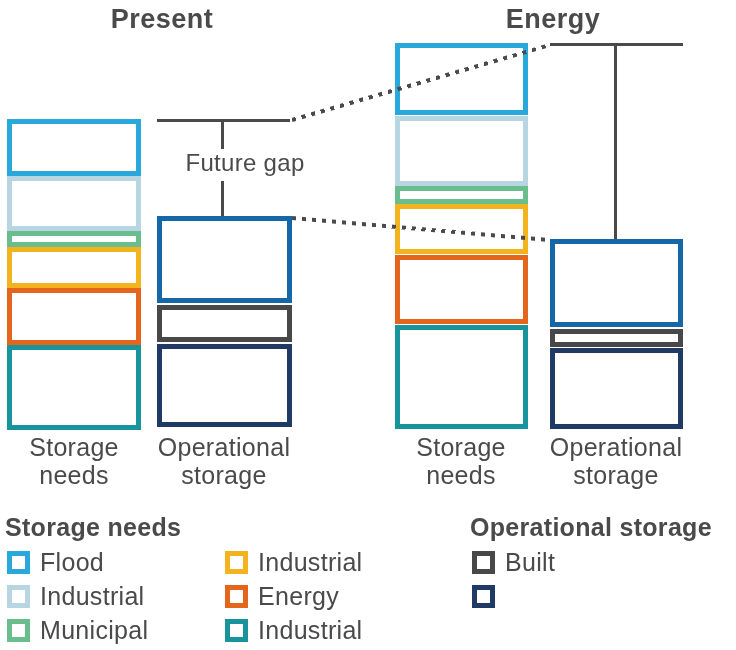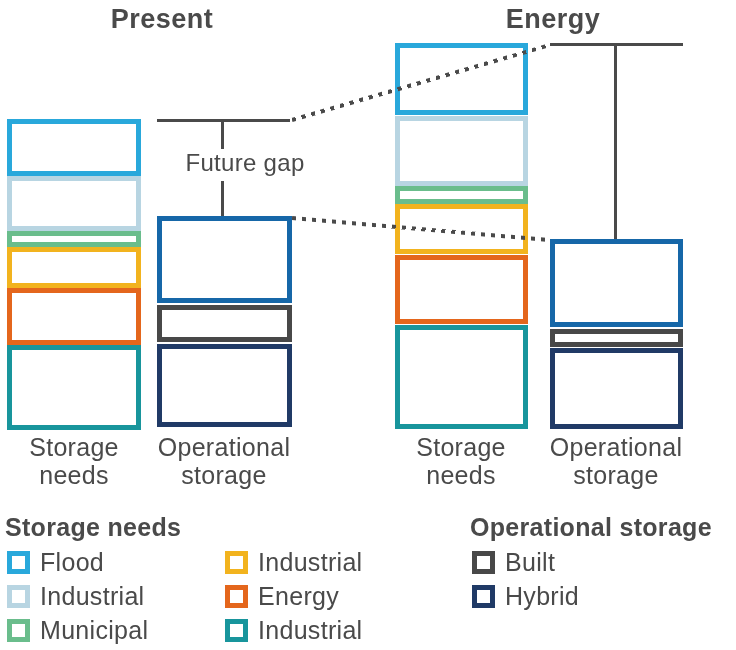--- a/index.html
+++ b/index.html
@@ -151,21 +151,20 @@
         <div class="legend-label">Industrial</div>
       </div>
     </div>
   <div class="legend-col legend-col-3" id="legend-op-col1">
       <div class="legend-row">
         <div class="legend-swatch" style="border-color: rgb(72, 72, 72);"></div>
         <div class="legend-label">Built</div>
       </div>
       <div class="legend-row">
         <div class="legend-swatch" style="border-color: rgb(32, 58, 102);"></div>
-        <div class="legend-label">Hybrid</div>
       </div>
     </div>
 
 <div class="seg-box" style="left: 7px; top: 119px; width: 134px; height: 57px; border-color: rgb(41, 168, 219);"></div>
     <div class="seg-box" style="left: 7px; top: 176px; width: 134px; height: 55px; border-color: rgb(184, 213, 226);"></div>
     <div class="seg-box" style="left: 7px; top: 231px; width: 134px; height: 16px; border-color: rgb(106, 189, 140);"></div>
     <div class="seg-box" style="left: 7px; top: 247px; width: 134px; height: 41px; border-color: rgb(242, 179, 30);"></div>
     <div class="seg-box" style="left: 7px; top: 288px; width: 134px; height: 57px; border-color: rgb(228, 102, 28);"></div>
     <div class="seg-box" style="left: 7px; top: 345px; width: 134px; height: 85px; border-color: rgb(24, 149, 156);"></div>
     <div class="seg-box" style="left: 157px; top: 216px; width: 135px; height: 87px; border-color: rgb(22, 103, 168);"></div>

